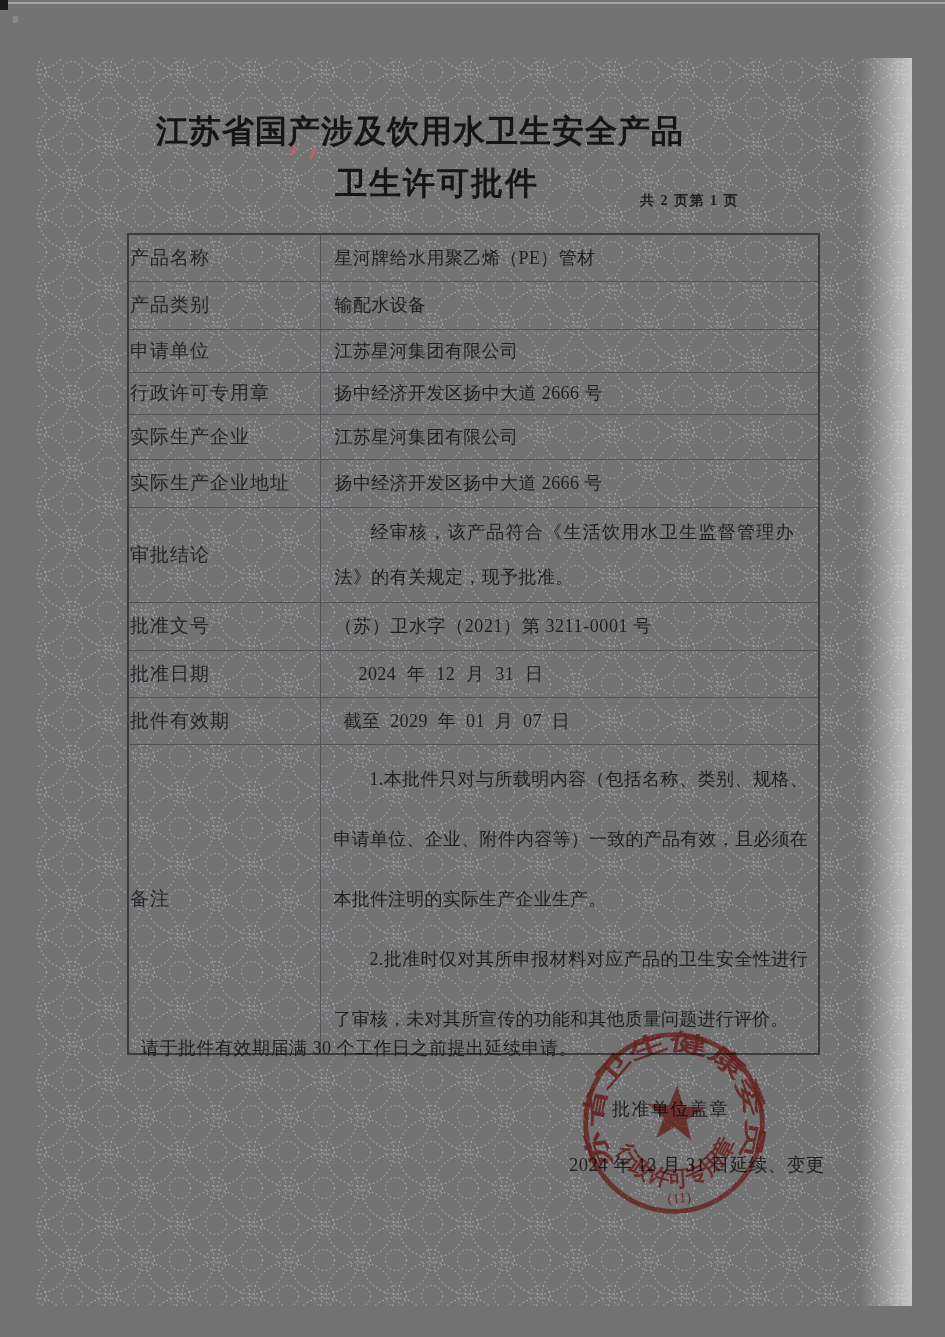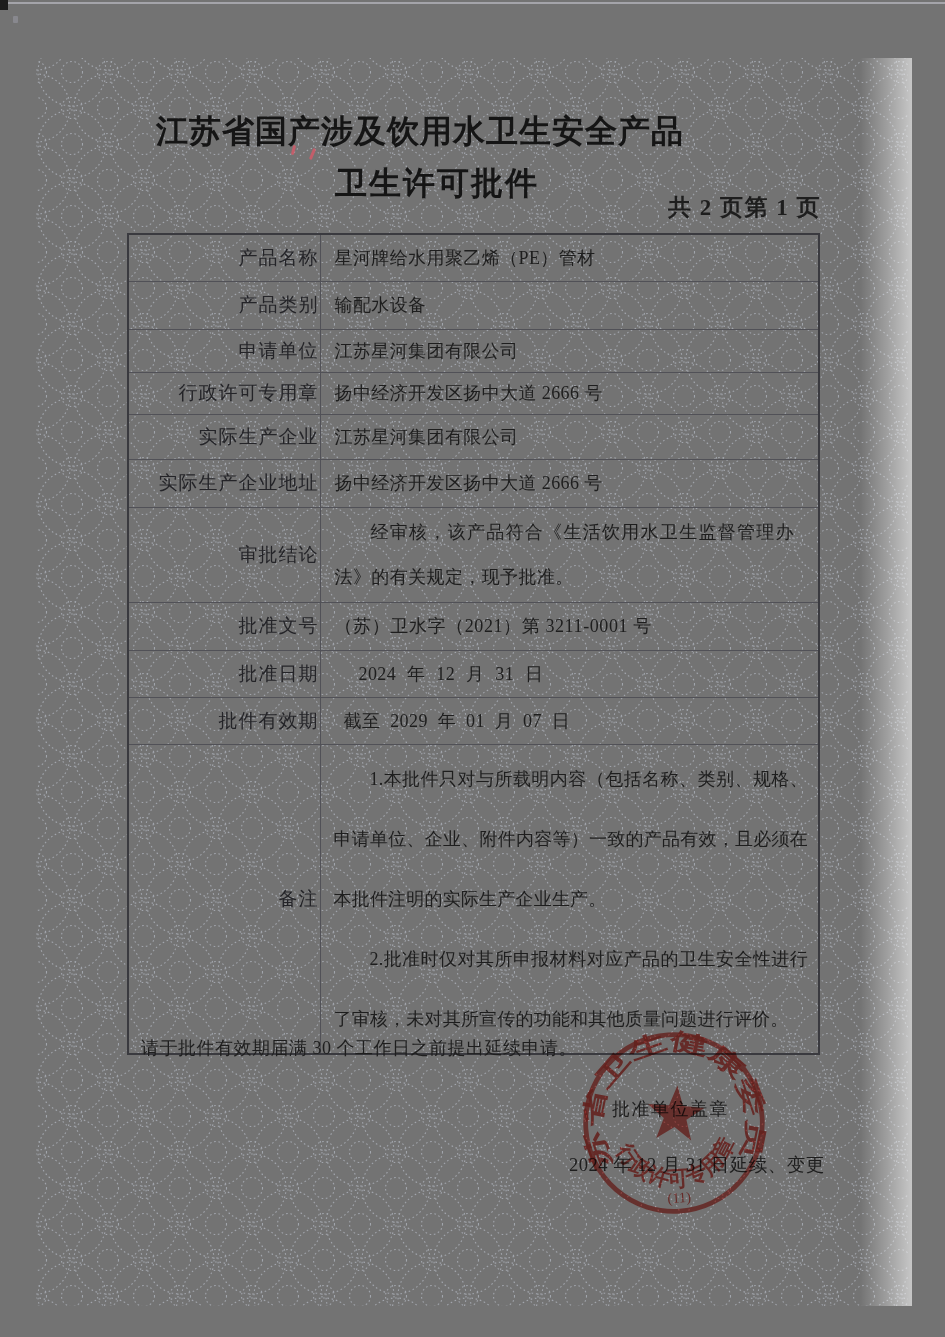--- a/index.html
+++ b/index.html
@@ -18,30 +18,30 @@
   .scan-corner{position:absolute;left:0;top:0;width:8px;height:10px;background:#1c1c1c;}
   .scan-dot{position:absolute;left:13px;top:16px;width:5px;height:7px;background:#8d8d95;border-radius:1px;opacity:.8;}
   .speck{position:absolute;width:3px;height:10px;background:#d05a68;border-radius:2px;opacity:.85;}
   .speck1{left:292px;top:145px;transform:rotate(14deg);}
   .speck2{left:311px;top:148px;height:12px;transform:rotate(22deg);}
 
   .title{position:absolute;top:110px;left:0;width:840px;text-align:center;font-weight:bold;color:#151515;}
   .title-line1{font-size:32px;letter-spacing:1px;}
   .title-line2{font-size:32px;margin-top:8px;letter-spacing:2px;padding-left:34px;}
 
-  .page-indicator{position:absolute;top:192px;left:640px;width:181px;text-align:right;
-    font-size:23px;font-weight:bold;letter-spacing:1.5px;}
+  .page-indicator{position:absolute;top:192px;left:640px;width:181px;text-align:left;
+    font-size:14px;font-weight:bold;letter-spacing:1.5px;}
 
   table.doc{
     position:absolute;left:127px;top:233px;width:693px;
     border-collapse:collapse;table-layout:fixed;
     border:2.4px solid #3a3a3f;
   }
   table.doc td{border:1.6px solid #515157;vertical-align:middle;overflow:hidden;}
-  td.label{text-align:right;font-size:19px;letter-spacing:1px;color:#242428;}
+  td.label{text-align:left;font-size:19px;letter-spacing:1px;color:#242428;}
   td.value{font-size:18px;padding:0 10px 0 14px;letter-spacing:.4px;}
   tr.r-a{height:47px;} tr.r-b{height:48px;} tr.r-c{height:47px;} tr.r-d{height:43px;}
   tr.r-e{height:42px;} tr.r-f{height:45px;} tr.r-g{height:48px;} tr.r-h{height:95px;}
   tr.r-i{height:48px;} tr.r-j{height:47px;} tr.r-k{height:47px;} tr.r-l{height:233px;}
   td.conclusion{line-height:45px;text-indent:2em;text-align:justify;padding-right:24px;}
   td.date-cell{text-indent:24px;word-spacing:6px;}
   td.validity{word-spacing:5px;padding-left:23px;}
   td.docnum{letter-spacing:.6px;}
   td.remark-cell{padding:4px 10px 4px 13px;}
   td.remark-cell p{margin:0;line-height:60px;text-indent:2em;text-align:justify;letter-spacing:.2px;}

